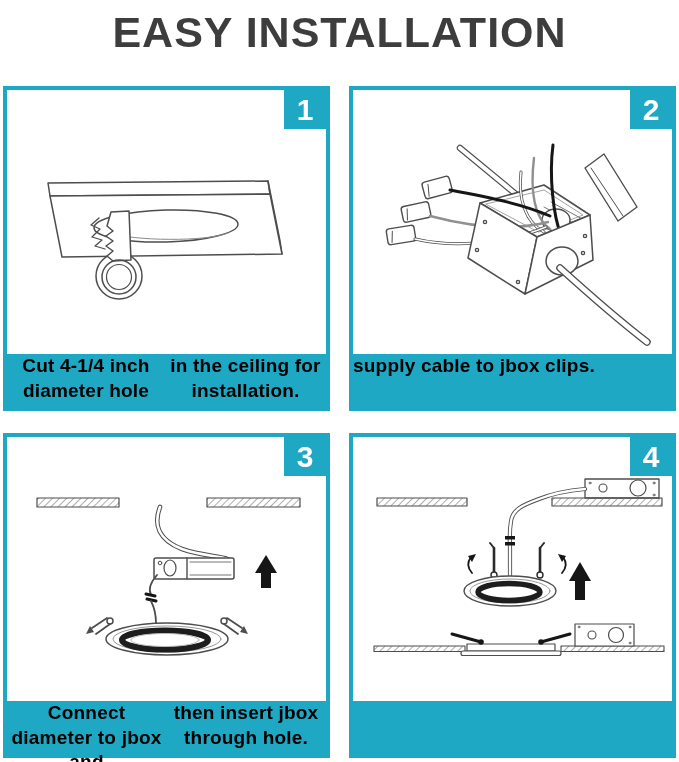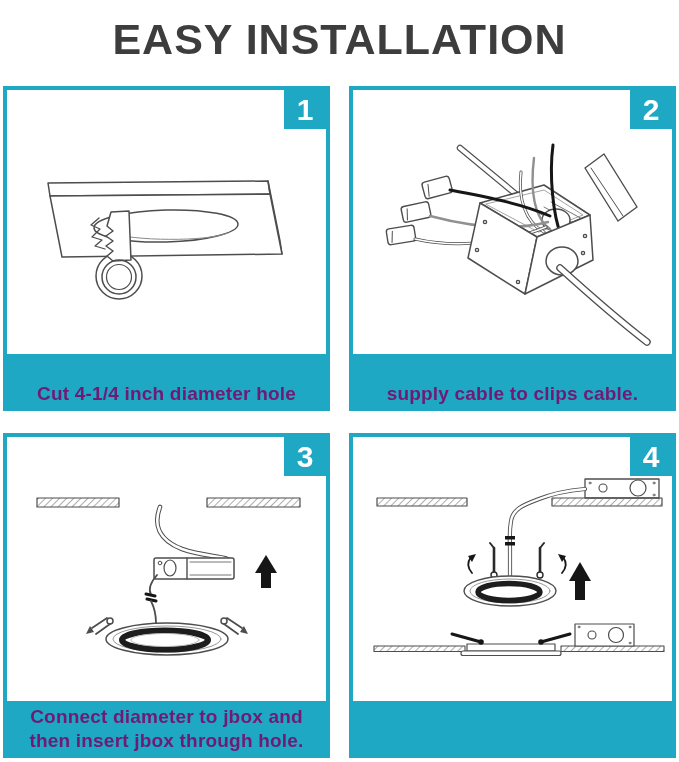--- a/index.html
+++ b/index.html
@@ -1,31 +1,31 @@
 <!DOCTYPE html>
 <html><head>
 <meta charset="utf-8">
 <style>
   html,body{margin:0;padding:0;background:#ffffff;}
   body{width:679px;height:762px;font-family:"Liberation Sans",sans-serif;}
   .page{position:relative;width:679px;height:762px;background:#fff;overflow:hidden;}
-  .title{margin:8px;padding-top:7px;text-align:center;font-size:43px;font-weight:700;
+  .title{margin:1px;padding-top:7px;text-align:center;font-size:43px;font-weight:700;
          letter-spacing:1px;color:#3d3d3d;}
   .grid{position:absolute;left:3px;top:86px;width:673px;display:grid;
         grid-template-columns:327px 327px;column-gap:19px;row-gap:22px;}
   .panel{position:relative;box-sizing:border-box;height:325px;background:#fff;
          border:4px solid #1ea8c4;display:flex;flex-direction:column;}
   .art{flex:1;position:relative;background:#fff;overflow:hidden;}
   .art svg{display:block;width:100%;height:100%;}
   .badge{position:absolute;top:0;right:0;width:42px;height:39px;background:#1ea8c4;
          color:#ffffff;font-size:30px;font-weight:600;display:flex;align-items:center;
          justify-content:center;line-height:1;}
-  .caption{height:53px;background:#1ea8c4;color:#701a75;font-size:19px;font-weight:700;
-           line-height:1.3;text-align:center;display:flex;flex-direction:column;
-           justify-content:flex-end;letter-spacing:0.2px;}
+  .caption{height:53px;background:#1ea8c4;color:#000000;font-size:19px;font-weight:700;
+           line-height:1.3;text-align:center;display:flex;flex-direction:row;
+           justify-content:space-between;letter-spacing:0.2px;}
 </style>
 </head>
 <body>
 
 <div class="page">
 
   <h1 class="title">EASY INSTALLATION</h1>
 
   <div class="grid">
 
@@ -48,20 +48,21 @@
               <path d="M104,122 L122,121 L124,170 L106,171 L100,166 L106,161 L99,156 L106,151 L99,146 L106,141 L100,136 Z" fill="#fff"></path>
               <circle cx="112" cy="187" r="17"></circle>
               <circle cx="112" cy="187" r="12.5" stroke-width="1.2"></circle>
             </g>
           </g>
         </svg>
       </div>
       <div class="badge">1</div>
       <div class="caption">
         <span>Cut 4-1/4 inch diameter hole</span>
+        <span>in the ceiling for installation.</span>
       </div>
     </div>
 
     <div class="panel">
       <div class="art">
         <svg viewBox="0 0 319 264">
           <g fill="none" stroke="#4d4d4d" stroke-width="1.4" stroke-linejoin="round" stroke-linecap="round">
             <g>
               <polygon points="232,78 251,64 284,117 265,131" fill="#fff"></polygon>
               <line x1="238" y1="78" x2="270" y2="126" stroke-width="1"></line>
@@ -108,21 +109,21 @@
             <g>
               <ellipse cx="209" cy="171" rx="16" ry="14" fill="#fff" stroke-width="1.5"></ellipse>
               <path d="M207,178 C238,206 268,232 294,252" stroke="#4d4d4d" stroke-width="7.5"></path>
               <path d="M207,178 C238,206 268,232 294,252" stroke="#ffffff" stroke-width="5"></path>
             </g>
           </g>
         </svg>
       </div>
       <div class="badge">2</div>
       <div class="caption">
-        <span>supply cable to clips cable.</span>
+        <span>supply cable to jbox clips.</span>
       </div>
     </div>
 
     <div class="panel">
       <div class="art">
         <svg viewBox="0 0 319 264">
           <defs>
             <pattern id="hatch3" width="5" height="5" patternUnits="userSpaceOnUse" patternTransform="rotate(45)">
               <line x1="0" y1="0" x2="0" y2="5" stroke="#8a8a8a" stroke-width="1.4"></line>
             </pattern>

